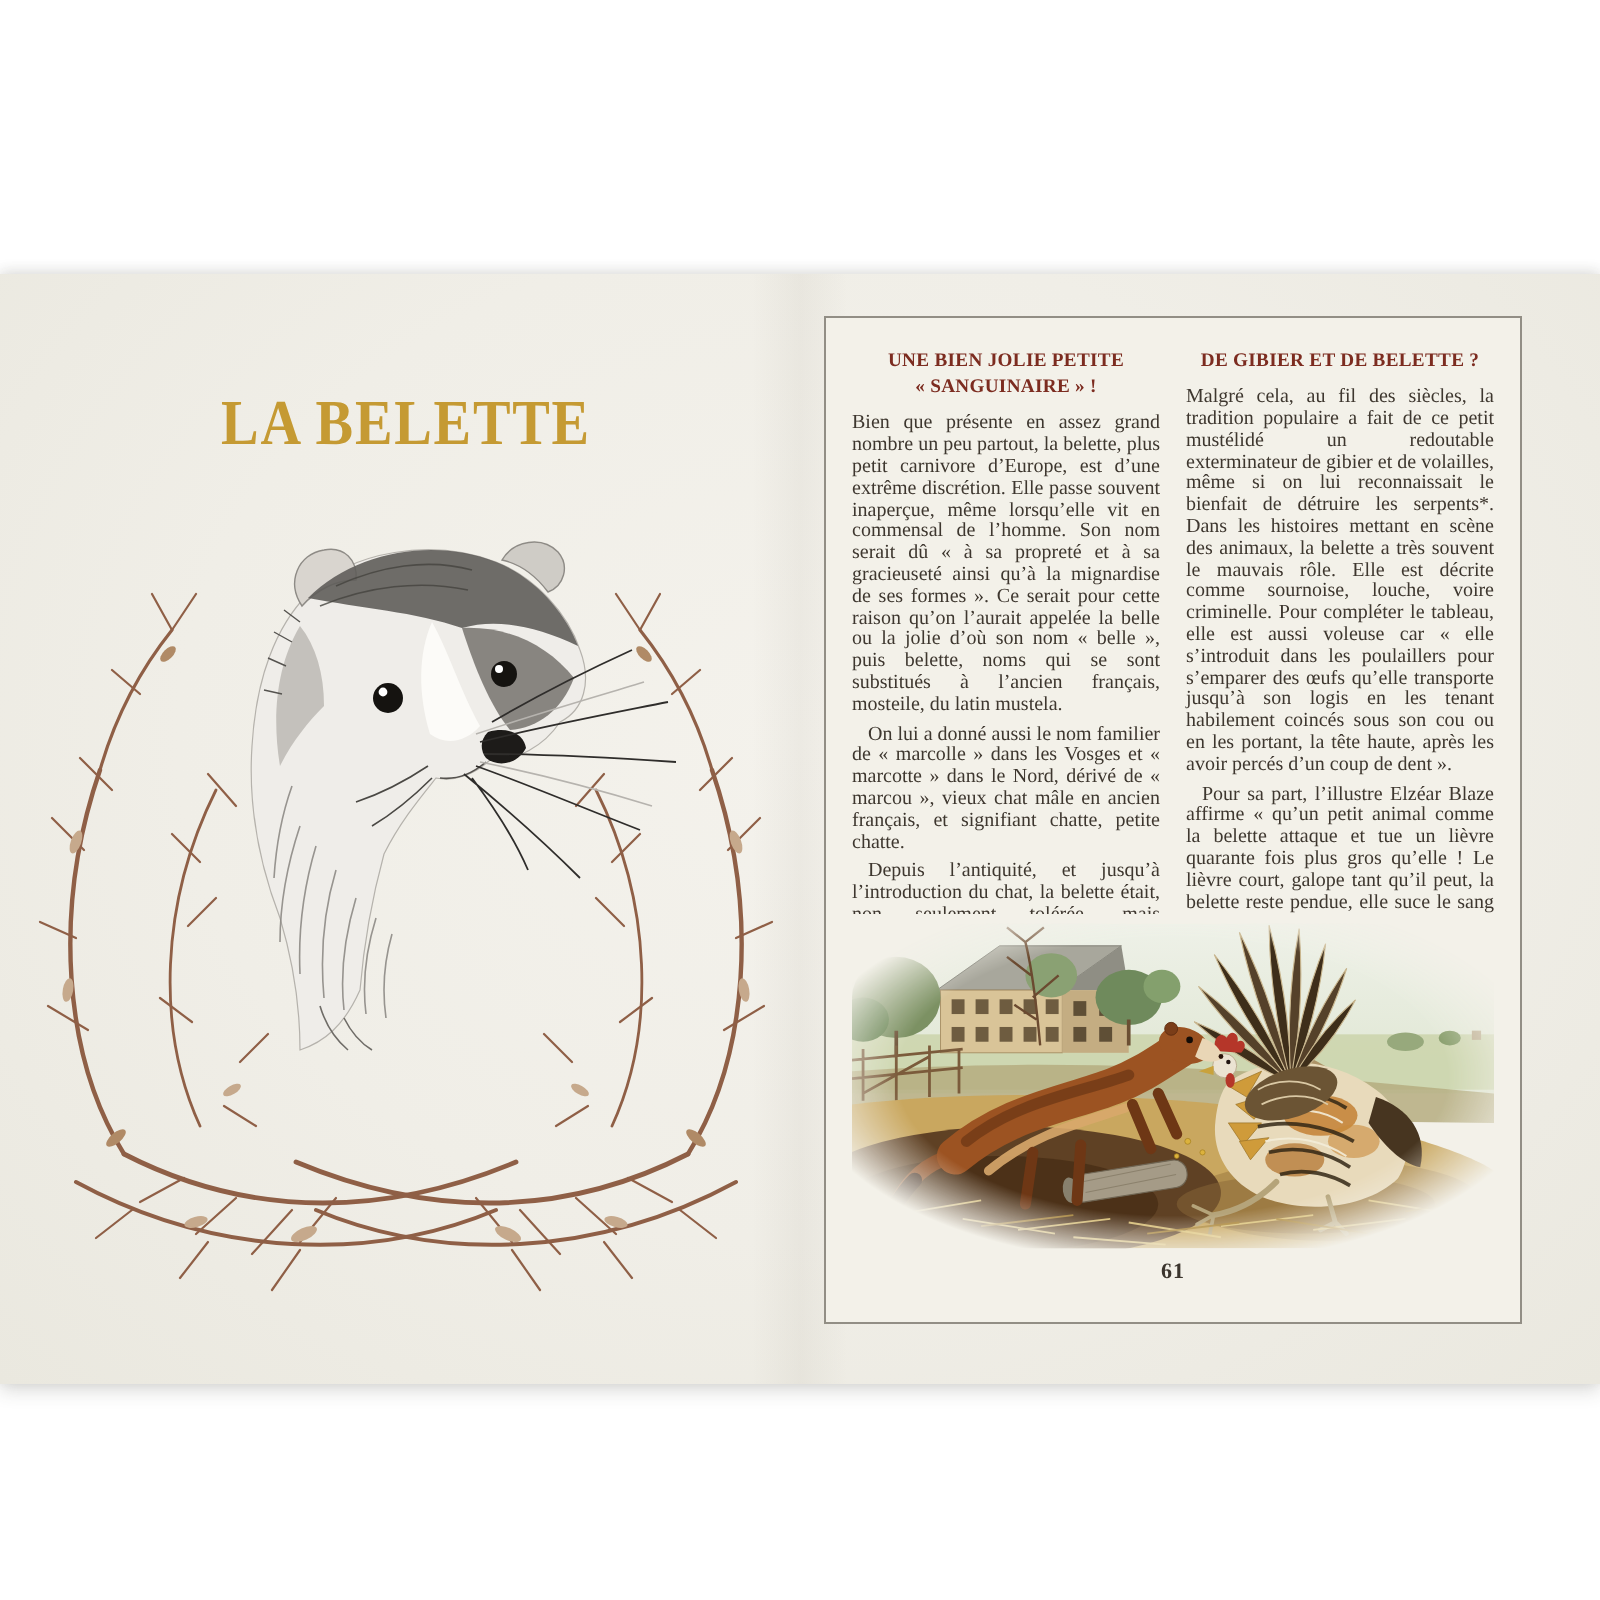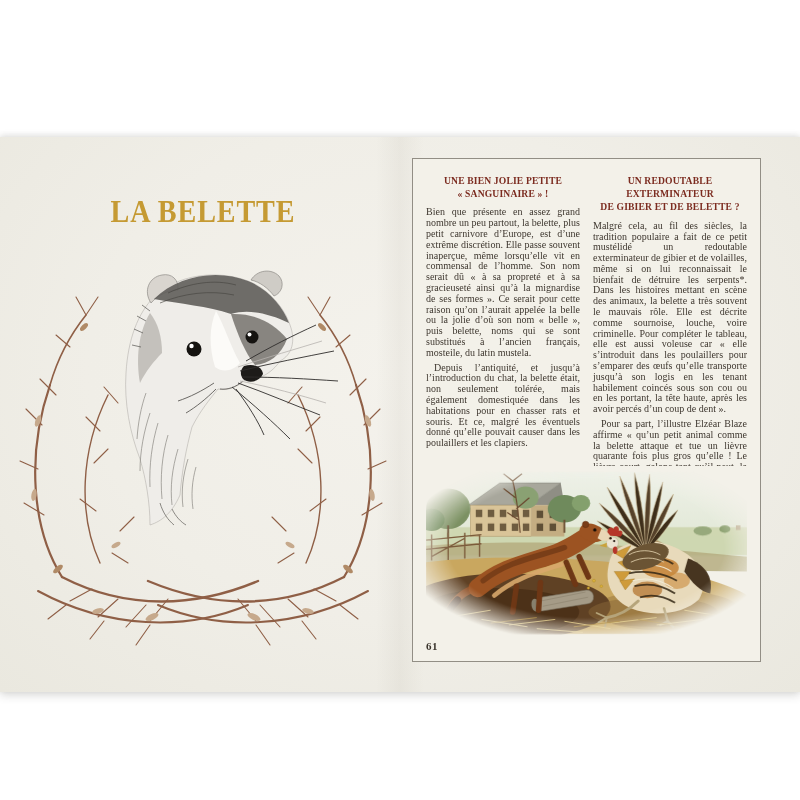--- a/index.html
+++ b/index.html
@@ -20,38 +20,38 @@
   .page-title{
     position:absolute;left:0;top:56px;width:406px;margin:0;text-align:center;
     font-size:32px;font-weight:700;color:#c59a33;letter-spacing:1px;
     transform:scaleX(.88);transform-origin:50% 50%;
     font-family:"Liberation Serif", serif;
   }
   .left-illus{position:absolute;left:0;top:126px;width:406px;height:404px;}
   .right-card{
     position:absolute;left:412px;top:158px;width:349px;height:504px;
     box-sizing:border-box;border:1px solid #928e85;background:#f3f1e9;
-    padding:15px 13px 5px;display:flex;flex-direction:column;
+    padding:15px 13px 16px;display:flex;flex-direction:column;
   }
   .columns{display:flex;gap:13px;height:292px;overflow:hidden;}
   .col{flex:1 1 0;min-width:0;}
   .col-heading{
     margin:0 0 7px;text-align:center;font-size:9.6px;font-weight:700;
     line-height:1.38;letter-spacing:.15px;color:#7c2c20;
   }
   .h-line{display:block;}
   .col p{
     margin:0 0 4px;font-size:10px;line-height:10.8px;color:#3e372f;
     text-align:justify;text-indent:8px;
   }
   .col p:first-of-type{text-indent:0;}
   .vignette{margin-top:auto;height:172px;position:relative;}
   .vignette svg{display:block;width:100%;height:172px;}
   .page-number{
-    height:16px;margin-top:1px;
+    height:16px;margin-top:1px;text-align:center;
     font-size:11px;font-weight:700;color:#3b352d;letter-spacing:.5px;
   }
 </style>
 </head>
 <body>
 
 <div class="spread"></div>
 
 <div class="left-page">
   <h1 class="page-title">LA BELETTE</h1>
@@ -108,25 +108,25 @@
 </div>
 
 <div class="right-card">
   <div class="columns">
     <div class="col">
       <h2 class="col-heading">
         <span class="h-line">UNE BIEN JOLIE PETITE</span>
         <span class="h-line">« SANGUINAIRE » !</span>
       </h2>
       <p>Bien que présente en assez grand nombre un peu partout, la belette, plus petit carnivore d’Europe, est d’une extrême discrétion. Elle passe souvent inaperçue, même lorsqu’elle vit en commensal de l’homme. Son nom serait dû « à sa propreté et à sa gracieuseté ainsi qu’à la mignardise de ses formes ». Ce serait pour cette raison qu’on l’aurait appelée la belle ou la jolie d’où son nom « belle », puis belette, noms qui se sont substitués à l’ancien français, mosteile, du latin mustela.</p>
+      <p>On lui a donné aussi le nom familier de « marcolle » dans les Vosges et « marcotte » dans le Nord, dérivé de « marcou », vieux chat mâle en ancien français, et signifiant chatte, petite chatte.</p>
       <p>Depuis l’antiquité, et jusqu’à l’introduction du chat, la belette était, non seulement tolérée, mais également domestiquée dans les habitations pour en chasser rats et souris. Et ce, malgré les éventuels donné qu’elle pouvait causer dans les poulaillers et les clapiers.</p>
     </div>
     <div class="col">
       <h2 class="col-heading">
-        <span class="h-line">UN REDOUTABLE EXTERMINATEUR</span>
         <span class="h-line">DE GIBIER ET DE BELETTE ?</span>
       </h2>
       <p>Malgré cela, au fil des siècles, la tradition populaire a fait de ce petit mustélidé un redoutable exterminateur de gibier et de volailles, même si on lui reconnaissait le bienfait de détruire les serpents*. Dans les histoires mettant en scène des animaux, la belette a très souvent le mauvais rôle. Elle est décrite comme sournoise, louche, voire criminelle. Pour compléter le tableau, elle est aussi voleuse car « elle s’introduit dans les poulaillers pour s’emparer des œufs qu’elle transporte jusqu’à son logis en les tenant habilement coincés sous son cou ou en les portant, la tête haute, après les avoir percés d’un coup de dent ».</p>
       <p>Pour sa part, l’illustre Elzéar Blaze affirme « qu’un petit animal comme la belette attaque et tue un lièvre quarante fois plus gros qu’elle ! Le lièvre court, galope tant qu’il peut, la belette reste pendue, elle suce le sang ; bientôt le lièvre perd ses forces et tombe ». Un jour, poursuit-il : « je surpris un malheureux lièvre dans cette situation fâcheuse : je l’en délivrai tout de suite d’un coup de fusil qui tua lièvre et belette. En expirant, ce pauvre diable semblait me remercier de sa mort honorable ; car c’est mourir deux fois que d’être</p>
     </div>
   </div>
 
   <div class="vignette">
     <svg viewBox="0 0 348 176" aria-hidden="true">
       <defs>

